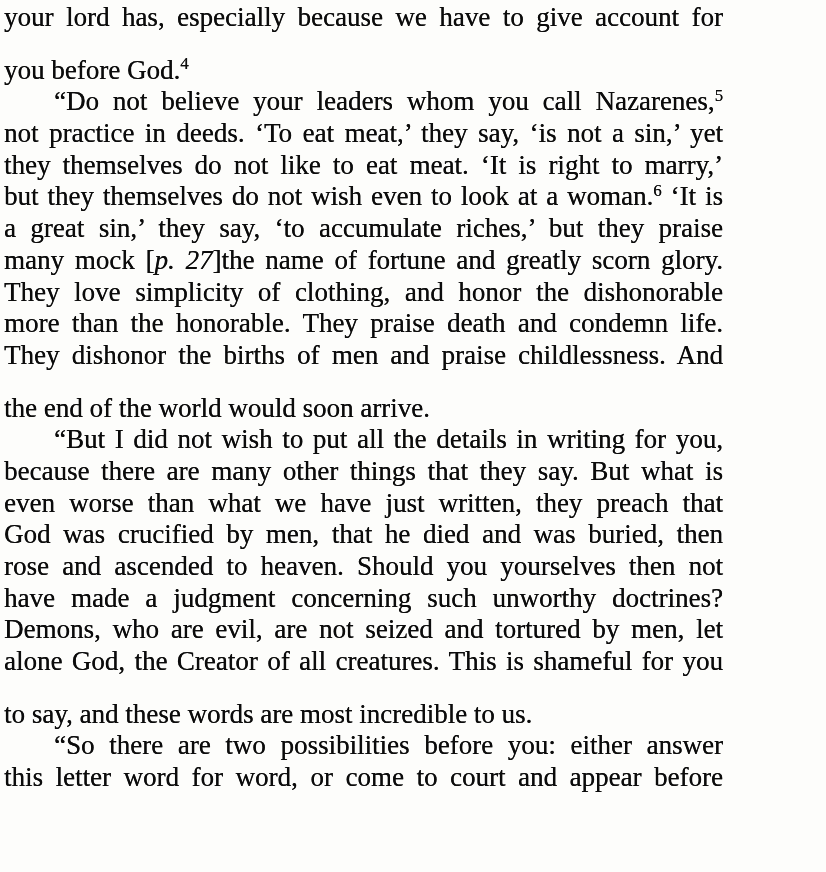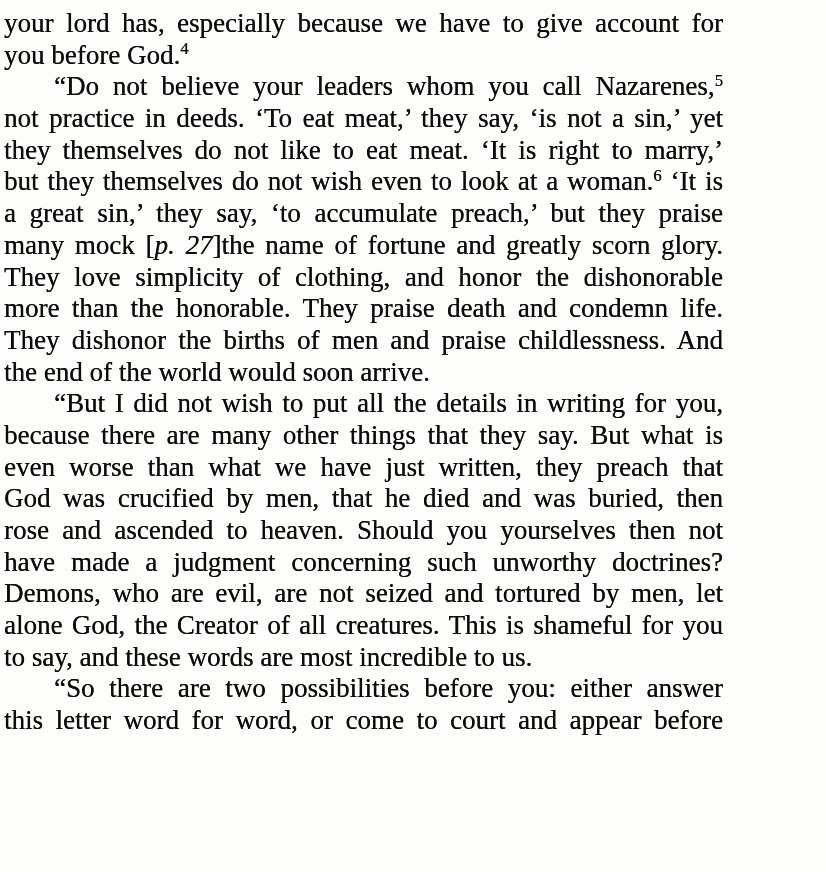--- a/index.html
+++ b/index.html
@@ -9,37 +9,38 @@
   body {
     width: 826px;
     height: 872px;
     overflow: hidden;
     background: #fdfdfb;
   }
   .page {
     box-sizing: border-box;
     width: 730px;
     height: 872px;
-    padding: 8px 7px 0 4px;
+    padding: 2px 7px 0 4px;
     font-family: "Liberation Serif", "DejaVu Serif", serif;
     font-size: 27px;
     line-height: 31.7px;
     color: #0b0b0b;
     text-shadow: 0.2px 0.2px 0.5px rgba(0,0,0,0.85);
   }
   .line {
     height: 31.7px;
     text-align: justify;
     text-align-last: justify;
     white-space: normal;
     overflow: visible;
   }
   .line.end {
     text-align: right;
     text-align-last: left;
+    margin-top: 21px;
   }
   .line.indent {
     text-indent: 50px;
   }
   .fn {
     font-size: 0.62em;
     position: relative;
     top: -0.55em;
     line-height: 0;
     letter-spacing: 0;
@@ -52,21 +53,21 @@
 <body style="background: rgb(253, 253, 251);">
 
 <div class="page" style="color: rgb(11, 11, 11);">
   <div id="text-block">
       <div class="line"><span>your lord has, especially because we have to give account for</span></div>
       <div class="line end"><span>you before God.</span><span class="fn">4</span></div>
       <div class="line indent"><span>“Do not believe your leaders whom you call Nazarenes,</span><span class="fn">5</span></div>
       <div class="line"><span>not practice in deeds. ‘To eat meat,’ they say, ‘is not a sin,’ yet</span></div>
       <div class="line"><span>they themselves do not like to eat meat. ‘It is right to marry,’</span></div>
       <div class="line"><span>but they themselves do not wish even to look at a woman.</span><span class="fn">6</span><span> ‘It is</span></div>
-      <div class="line"><span>a great sin,’ they say, ‘to accumulate preach,’ but they praise</span></div>
+      <div class="line"><span>a great sin,’ they say, ‘to accumulate riches,’ but they praise</span></div>
       <div class="line"><span>many mock [</span><span class="it">p. 27</span><span>]the name of fortune and greatly scorn glory.</span></div>
       <div class="line"><span>They love simplicity of clothing, and honor the dishonorable</span></div>
       <div class="line"><span>more than the honorable. They praise death and condemn life.</span></div>
       <div class="line"><span>They dishonor the births of men and praise childlessness. And</span></div>
       <div class="line end"><span>the end of the world would soon arrive.</span></div>
       <div class="line indent"><span>“But I did not wish to put all the details in writing for you,</span></div>
       <div class="line"><span>because there are many other things that they say. But what is</span></div>
       <div class="line"><span>even worse than what we have just written, they preach that</span></div>
       <div class="line"><span>God was crucified by men, that he died and was buried, then</span></div>
       <div class="line"><span>rose and ascended to heaven. Should you yourselves then not</span></div>

